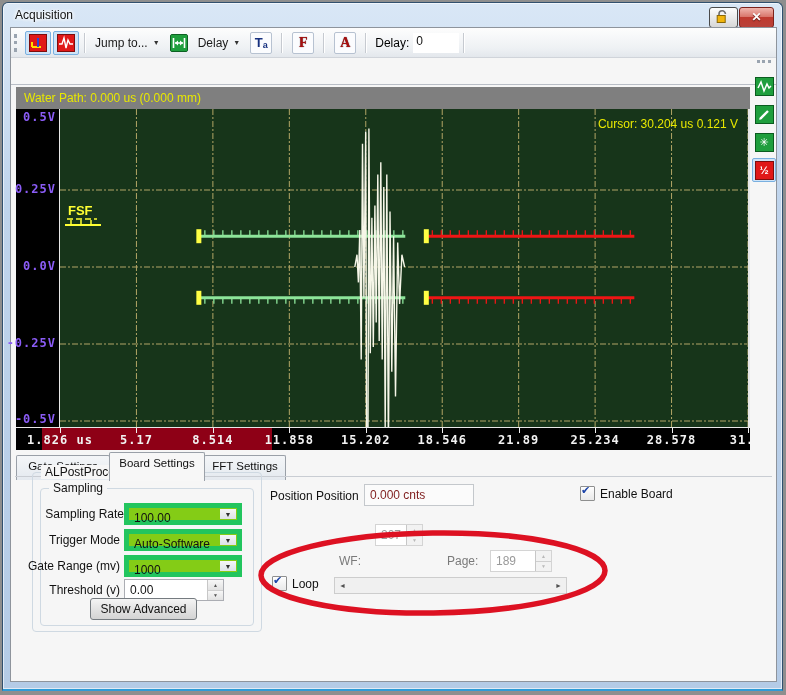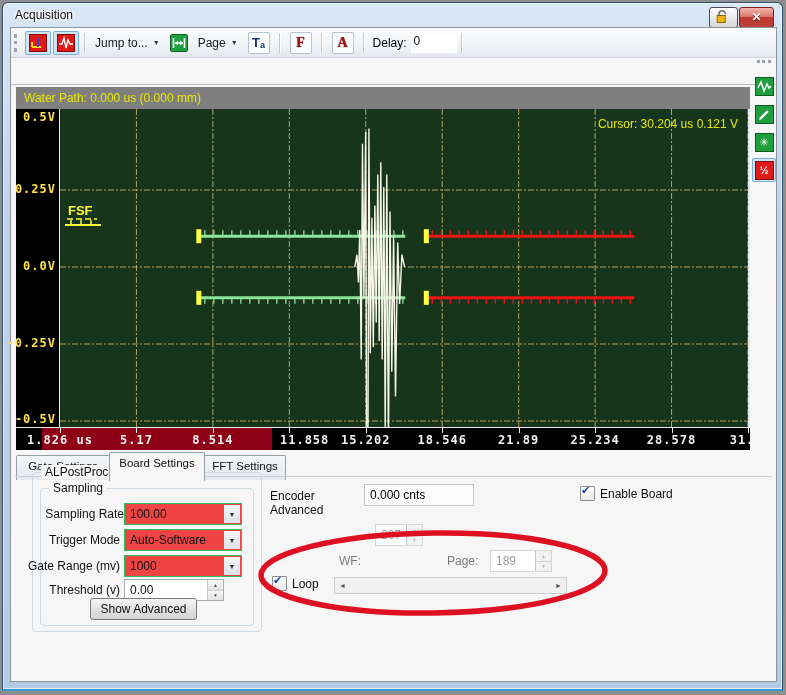--- a/index.html
+++ b/index.html
@@ -29,21 +29,21 @@
   #ta-a{font-size:9px;color:#16307f;font-weight:bold;margin-top:5px;}
   #delay-box{width:40px;height:18px;background:#fff;margin-left:4px;font-size:12px;padding:1px 3px;color:#111;}
   
   #main-tab{position:absolute;left:3px;top:32px;width:128px;height:21px;background:#fdfdfd;border:1px solid #9aa0a8;border-bottom:none;border-radius:2px 2px 0 0;font-size:11.5px;padding-top:4px;text-align:center;color:#111;}
   #tabline1{position:absolute;left:0;top:56px;right:0;height:1px;background:#b9bec6;}
   
   #water-bar{position:absolute;left:5px;top:59px;width:734px;height:22px;background:#7f7f7f;color:#e8e800;font-size:12px;padding-left:8px;line-height:22px;box-sizing:border-box;}
   
   #plotwrap{position:absolute;left:5px;top:81px;width:734px;height:341px;background:#000;}
   #y-strip{position:absolute;left:0;top:0;width:44px;height:318px;background:#000;border-right:1px solid #e8e8e8;box-sizing:border-box;}
-  .ylab{position:absolute;right:3px;font-family:"DejaVu Sans Mono",monospace;font-size:12px;font-weight:bold;color:#fde047;letter-spacing:1px;}
+  .ylab{position:absolute;right:3px;font-family:"DejaVu Sans Mono",monospace;font-size:12px;font-weight:bold;color:#8b5cf6;letter-spacing:1px;}
   #plot-area{position:absolute;left:44px;top:0;width:688px;height:318px;background:#17351a;border-right:2px solid #e8e8e8;}
   #plot-bottomline{position:absolute;left:0;top:318px;width:734px;height:1px;background:#e8e8e8;}
   #cursor-readout{position:absolute;right:10px;top:8px;color:#e8e800;font-size:12px;}
   #x-strip{position:absolute;left:0;top:319px;width:734px;height:22px;background:#000;overflow:hidden;}
   #x-band{position:absolute;top:0;height:22px;background:#8e0016;}
   .xtick{position:absolute;top:0;width:1px;height:5px;background:#f0f0f0;}
   .xlab{position:absolute;top:5px;width:80px;text-align:center;font-family:"DejaVu Sans Mono",monospace;font-size:12px;font-weight:bold;color:#f2f2f2;letter-spacing:1px;}
   
   #side-toolbar{position:absolute;right:0;top:30px;width:24px;}
   #side-grip{width:14px;height:3px;margin:2px auto 8px auto;border-top:3px dotted #9aa4b0;}
@@ -53,33 +53,33 @@
   .green-bg{background:#1f9e3d;border:1px solid #0b5c20;}
   .red-bg{background:#e01818;border:1px solid #7d0d0d;color:#fff;font-weight:bold;font-size:11px;}
   
   .stab{position:absolute;top:427px;height:20px;background:linear-gradient(#f4f6f8,#e4e9ef);border:1px solid #9aa0a8;border-bottom:none;border-radius:2px 2px 0 0;font-size:11.5px;text-align:center;padding-top:4px;box-sizing:content-box;color:#111;}
   .stab.active{top:424px;height:24px;background:#f7f7f7;z-index:3;}
   #tabline2{position:absolute;left:4px;top:448px;width:757px;height:1px;background:#c9cdd3;}
   
   .groupbox{position:absolute;border:1px solid #cfd9e2;border-radius:4px;}
   .grouplab{position:absolute;top:-8px;left:8px;background:#f6f6f6;padding:0 4px;font-size:12px;color:#111;}
   .fieldlab{position:absolute;font-size:12px;color:#111;text-align:right;}
-  .combo{position:absolute;height:22px;background:#ef4444;border:1px solid #22c55e;box-sizing:border-box;font-size:12px;}
+  .combo{position:absolute;height:22px;background:#84cc16;border:5px solid #22c55e;box-sizing:border-box;font-size:12px;}
   .combo .val{position:absolute;left:5px;top:3px;color:#111;}
   .combo .dd{position:absolute;right:1px;top:1px;bottom:1px;width:16px;display:flex;align-items:center;justify-content:center;background:linear-gradient(#f5f6f7,#dde2e8);}
   .dd span{font-size:7px;color:#303030;}
   .spinner{position:absolute;height:22px;background:#fff;border:1px solid #abadb3;box-sizing:border-box;font-size:12px;}
   .spinner .val{position:absolute;left:5px;top:3px;color:#111;}
   .spinner .btns{position:absolute;right:0;top:0;bottom:0;width:15px;border-left:1px solid #c7c7c7;display:flex;flex-direction:column;}
   .spinner .btns div{flex:1;display:flex;align-items:center;justify-content:center;background:linear-gradient(#f7f7f7,#e2e2e2);font-size:5px;color:#555;}
   .spinner .btns div:first-child{border-bottom:1px solid #cfcfcf;}
   .spinner.disabled{border-color:#d4d4d4;}
   .spinner.disabled .val{color:#9a9a9a;}
   .spinner.disabled .btns div{color:#b9b9b9;background:#f2f2f2;}
-  .textbox{position:absolute;height:22px;background:#fbfbfb;border:1px solid #c4c8cc;box-sizing:border-box;font-size:12px;color:#000000;padding:3px 5px;}
+  .textbox{position:absolute;height:22px;background:#fbfbfb;border:1px solid #c4c8cc;box-sizing:border-box;font-size:12px;color:#7f1d1d;padding:3px 5px;}
   .push-btn{position:absolute;height:22px;background:linear-gradient(#f4f4f4,#e0e0e0 60%,#d4d4d4);border:1px solid #757b80;border-radius:3px;font-size:12px;text-align:center;padding-top:3px;box-sizing:border-box;color:#111;}
   .checkrow{position:absolute;display:flex;align-items:center;font-size:12px;color:#111;}
   .cbx{width:13px;height:13px;background:linear-gradient(#fefefe,#e9e9e9);border:1px solid #8e8f8f;border-radius:1px;margin-right:5px;position:relative;}
   .cbx span{position:absolute;left:0;top:-3px;font-size:11px;color:#1c44a8;}
   
   #loop-scrollbar{position:absolute;left:323px;top:549px;width:233px;height:17px;background:#f0f0f0;border:1px solid #cdcdcd;box-sizing:border-box;display:flex;}
   .sb-arrow{width:15px;display:flex;align-items:center;justify-content:center;font-size:7px;color:#505050;}
   .sb-track{flex:1;}
   #annotation-ellipse{position:absolute;left:244px;top:500px;pointer-events:none;}
 </style>
@@ -127,21 +127,21 @@
         <svg class="icon16 green-icon" viewBox="0 0 16 16">
           <rect width="16" height="16" fill="#1f9e3d"></rect>
           <line x1="2.5" y1="3" x2="2.5" y2="13" stroke="#fff" stroke-width="1.6"></line>
           <line x1="13.5" y1="3" x2="13.5" y2="13" stroke="#fff" stroke-width="1.6"></line>
           <line x1="4" y1="8" x2="12" y2="8" stroke="#fff" stroke-width="1.4"></line>
           <path d="M4 8 l3 -2.4 v4.8 z" fill="#fff"></path>
           <path d="M12 8 l-3 -2.4 v4.8 z" fill="#fff"></path>
         </svg>
       </div>
       <div class="tb-btn">
-        <span>Page</span>
+        <span>Delay</span>
         <span class="chev">▼</span>
       </div>
       <div class="tb-btn">
         <div class="framed">
           <span id="ta-t">T</span>
             <span id="ta-a">a</span>
         </div>
       </div>
       <div class="tb-sep"></div>
       <div class="tb-btn">
@@ -301,21 +301,21 @@
       <div id="plot-bottomline"></div>
       <div id="x-strip">
         <div id="x-band" style="left: 26px; width: 230px; background: rgb(142, 0, 22);"></div>
       <div class="xtick" style="left: 44px;"></div>
           <div class="xlab" style="left: 4px;">1.826 us</div>
           <div class="xtick" style="left: 120.444px;"></div>
           <div class="xlab" style="left: 80.4444px;">5.17</div>
           <div class="xtick" style="left: 196.889px;"></div>
           <div class="xlab" style="left: 156.889px;">8.514</div>
           <div class="xtick" style="left: 273.333px;"></div>
-          <div class="xlab" style="left: 233.333px; text-align: right;">11.858</div>
+          <div class="xlab" style="left: 233.333px;">11.858</div>
           <div class="xtick" style="left: 349.778px;"></div>
           <div class="xlab" style="left: 309.778px;">15.202</div>
           <div class="xtick" style="left: 426.222px;"></div>
           <div class="xlab" style="left: 386.222px;">18.546</div>
           <div class="xtick" style="left: 502.667px;"></div>
           <div class="xlab" style="left: 462.667px;">21.89</div>
           <div class="xtick" style="left: 579.111px;"></div>
           <div class="xlab" style="left: 539.111px;">25.234</div>
           <div class="xtick" style="left: 655.556px;"></div>
           <div class="xlab" style="left: 615.556px;">28.578</div>
@@ -387,21 +387,21 @@
     <div class="spinner" style="left:113px;top:551px;width:100px;">
       <span class="val">0.00</span>
       <div class="btns">
         <div>▲</div>
         <div>▼</div>
       </div>
     </div>
 
     <div class="push-btn" style="left:79px;top:570px;width:107px;">Show Advanced</div>
 
-    <div class="fieldlab" style="left:259px;top:461px;width:92px;text-align:left;">Encoder Advanced</div>
+    <div class="fieldlab" style="left:259px;top:461px;width:92px;text-align:left;">Position Position</div>
     <div class="textbox" style="left:353px;top:456px;width:110px;">0.000 cnts</div>
 
     <div class="checkrow" style="left:569px;top:458px;">
       <div class="cbx">
           <span>✔</span>
         </div>
       <span>Enable Board</span>
     </div>
 
     <div class="fieldlab" style="left:328px;top:526px;width:30px;text-align:left;color:#7a7a7a;">WF:</div>

